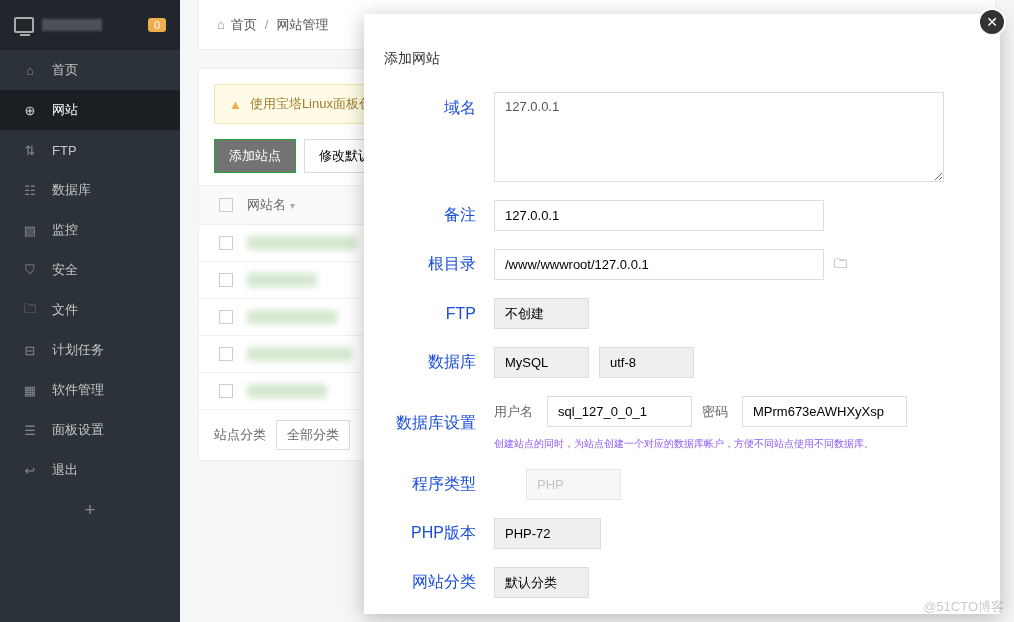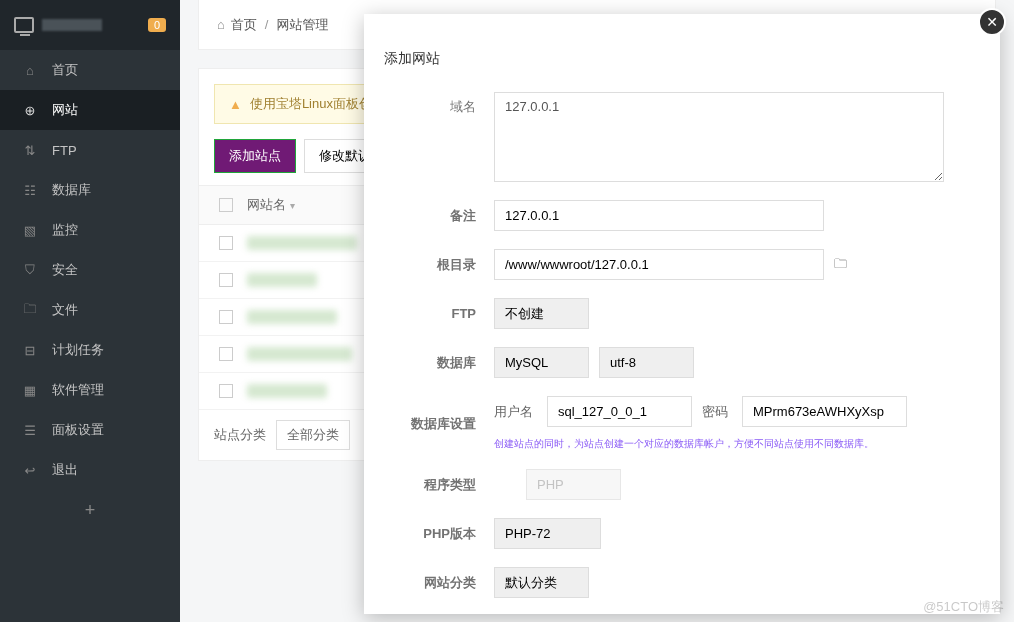--- a/index.html
+++ b/index.html
@@ -22,41 +22,41 @@
     .breadcrumb { height: 50px; background: #fff; border: 1px solid #eee; margin: 0 18px 0 18px; margin-top: 0; padding: 0 18px; display: flex; align-items: center; color: #555; border-top: none; }
     .breadcrumb .home-icon { margin-right: 6px; color: #888; }
     .breadcrumb .sep { margin: 0 8px; color: #999; }
     
     .panel { background: #fff; margin: 18px; border: 1px solid #eee; padding: 0; }
     .warning-bar { background: #fffbe6; border: 1px solid #f0e6b0; padding: 10px 14px; margin: 15px; display: flex; align-items: center; color: #a08030; }
     .warn-icon { color: #f0ad4e; margin-right: 8px; }
     
     .toolbar { padding: 0 15px 12px; display: flex; gap: 8px; }
     .btn { padding: 7px 14px; border: 1px solid #ddd; background: #fff; cursor: pointer; font-size: 13px; }
-    .btn-primary { background: #701a75; color: #fff; border-color: #20a53a; }
+    .btn-primary { background: #737373; color: #fff; border-color: #20a53a; }
     
     .table-header { display: flex; align-items: center; padding: 10px 20px; border-top: 1px solid #eee; border-bottom: 1px solid #eee; background: #fafafa; color: #666; }
     .chk { width: 14px; height: 14px; border: 1px solid #ccc; margin-right: 14px; }
     .sort-icon { margin-left: 4px; color: #aaa; font-size: 10px; }
     
     .table-row { display: flex; align-items: center; padding: 11px 20px; border-bottom: 1px solid #f2f2f2; }
     .blur-cell { background: #d5e8d0; height: 14px; filter: blur(3px); border-radius: 2px; }
     
     .footer-bar { padding: 10px 15px; display: flex; align-items: center; gap: 10px; color: #666; }
     .select-box { border: 1px solid #ddd; padding: 5px 10px; font-size: 13px; }
     
     .overlay { position: absolute; inset: 0; background: rgba(0,0,0,0); }
     .modal { position: absolute; right: 14px; top: 14px; width: 636px; height: 600px; background: #fff; box-shadow: 0 4px 20px rgba(0,0,0,0.25); }
     .modal-close { position: absolute; right: -6px; top: -6px; width: 28px; height: 28px; background: #333; color: #fff; border-radius: 50%; display: flex; align-items: center; justify-content: center; cursor: pointer; font-size: 14px; border: 2px solid #fff; }
     .modal-title { padding: 16px 20px; font-size: 14px; color: #333; margin-top: 20px; }
     .modal-body { padding: 8px 30px 20px; }
     .form-row { display: flex; align-items: flex-start; margin-bottom: 18px; }
     .form-row.middle { align-items: center; }
-    .form-label { width: 100px; text-align: right; padding-right: 18px; color: #737373; padding-top: 6px; font-size: 13px; }
-    .form-row.middle .form-label { padding-top: 0; font-weight: bold; }
+    .form-label { width: 100px; text-align: right; padding-right: 18px; color: #1d4ed8; padding-top: 6px; font-size: 16px; }
+    .form-row.middle .form-label { padding-top: 0; }
     .form-control-wrap { flex: 1; display: flex; align-items: center; gap: 10px; flex-wrap: wrap; }
     .input, .textarea, .select { border: 1px solid #ddd; padding: 6px 10px; font-size: 13px; font-family: inherit; background: #fff; color: #555; }
     .textarea { width: 450px; height: 90px; resize: both; }
     .select-single, .input-single {border:1px solid #ddd; height:31px; padding:6px 10px; font-size:13px; font-family:inherit;}
     select.select-single {padding-right:24px; appearance:none; background: #fff linear-gradient(45deg, transparent 46%, #666 46%, #666 54%, transparent 54%) no-repeat, #fff linear-gradient(-45deg, transparent 46%, #666 46%, #666 54%, transparent 54%) no-repeat; background-size: 6px 6px, 6px 6px; background-position: right 14px center, right 8px center;}
     .folder-icon { color: #555; cursor: pointer; }
     .inline-label { color: #666; font-size: 13px; margin-right: 4px; }
     .hint { color: #8b5cf6; font-size: 10px; width: 100%; }
     .disabled { background: #f5f5f5 !important; color: #aaa !important; margin-left: 32px; }
     .watermark { position: absolute; right: 10px; bottom: 6px; color: rgba(0,0,0,0.22); font-size: 13px; }

